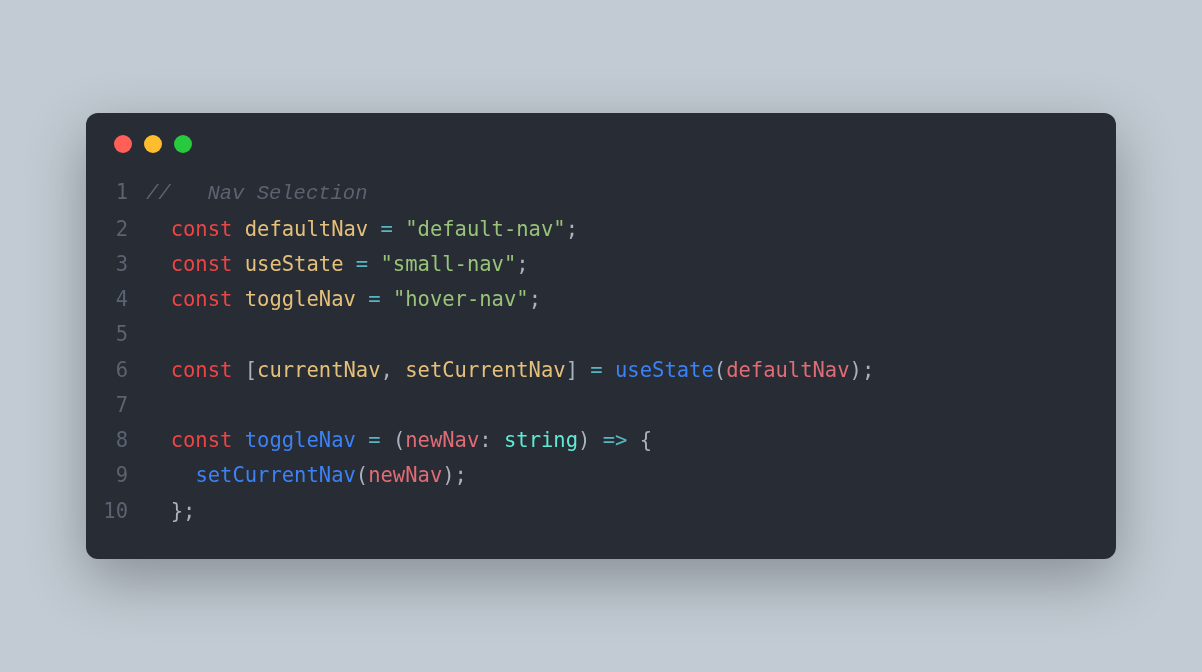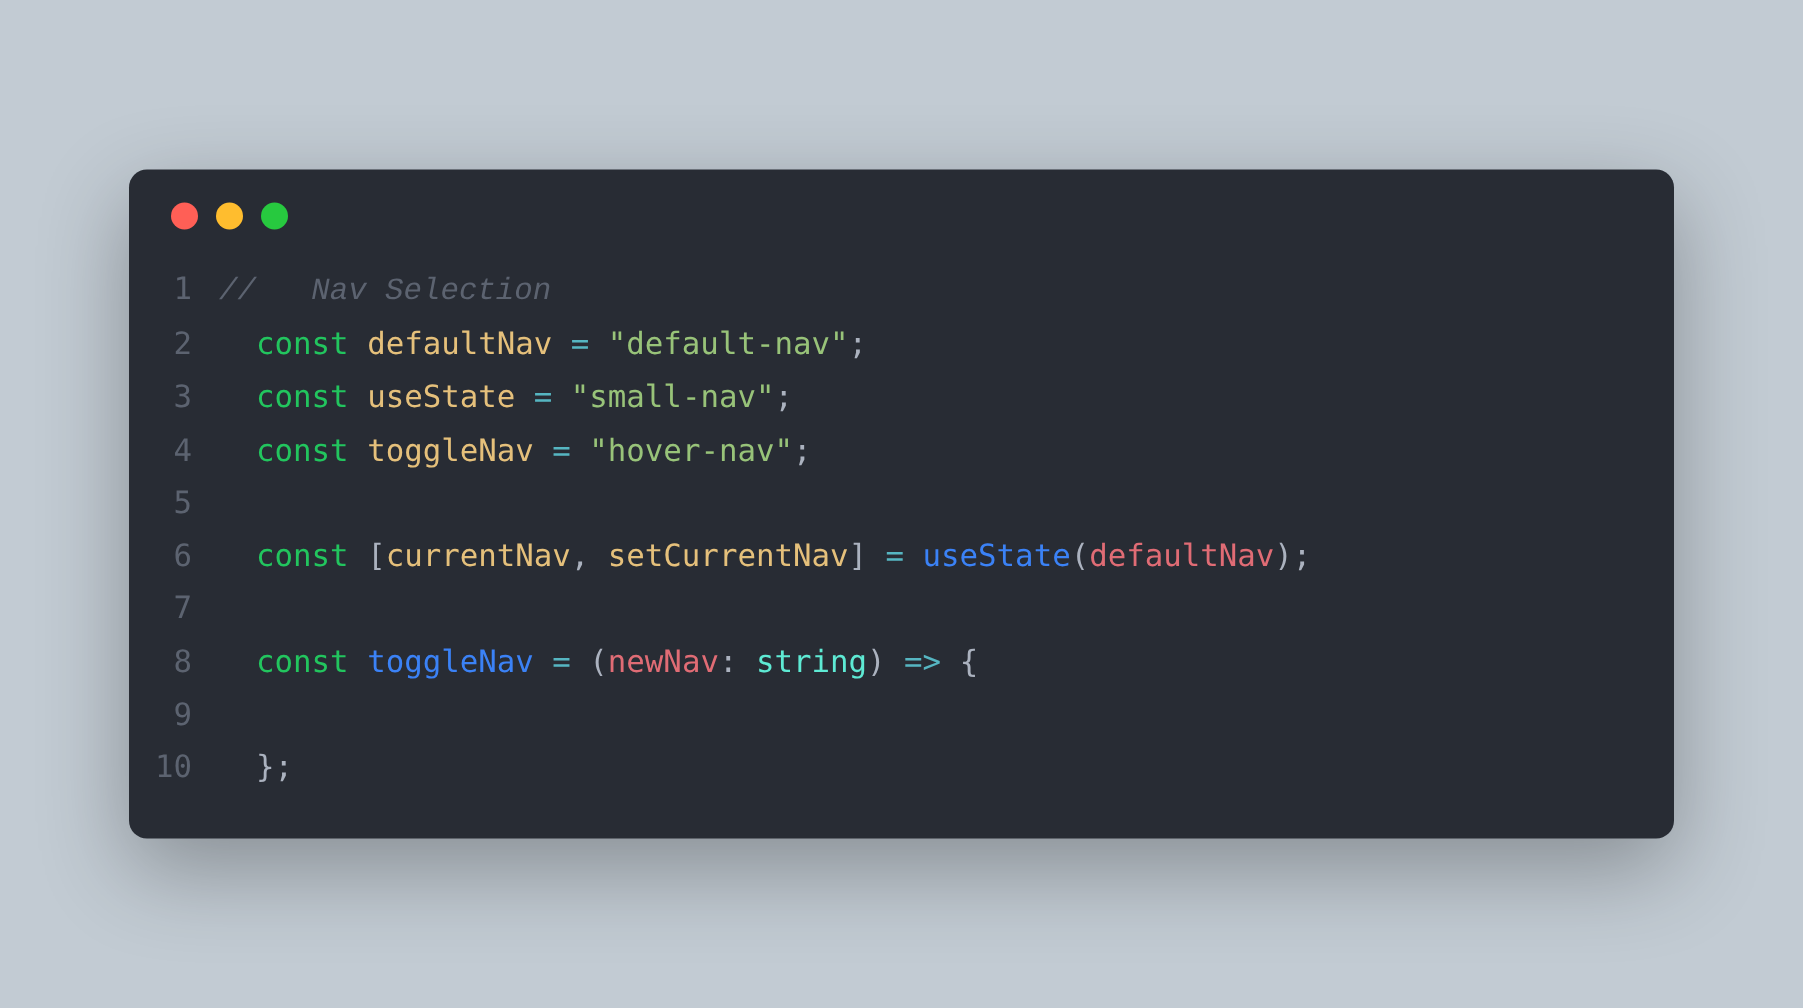--- a/index.html
+++ b/index.html
@@ -52,21 +52,21 @@
       width: 50px;
       text-align: right;
       padding-right: 18px;
       user-select: none;
       flex-shrink: 0;
     }
     .code {
       color: #abb2bf;
     }
     .tk-comment { color: #5c6370; font-style: italic; font-family: Liberation Mono, monospace; }
-    .tk-keyword { color: #22c55e; }
+    .tk-keyword { color: #ef4444; }
     .tk-var { color: #e5c07b; }
     .tk-var2 { color: #e06c75; }
     .tk-op { color: #56b6c2; }
     .tk-string { color: #98c379; }
     .tk-punct { color: #abb2bf; }
     .tk-func { color: #3b82f6; }
     .tk-param { color: #e06c75; }
     .tk-type { color: #5eead4; }
     .tk-default { color: #abb2bf; }
   </style>
@@ -81,16 +81,16 @@
   </div>
   <div class="code-area" id="code-area">
   <div class="line"><span class="lineno">1</span><span class="code"><span class="tk-comment">//   Nav Selection</span></span></div>
       <div class="line"><span class="lineno">2</span><span class="code"><span class="tk-default">  </span><span class="tk-keyword">const</span><span class="tk-default"> </span><span class="tk-var">defaultNav</span><span class="tk-default"> </span><span class="tk-op">=</span><span class="tk-default"> </span><span class="tk-string">"default-nav"</span><span class="tk-punct">;</span></span></div>
       <div class="line"><span class="lineno">3</span><span class="code"><span class="tk-default">  </span><span class="tk-keyword">const</span><span class="tk-default"> </span><span class="tk-var">useState</span><span class="tk-default"> </span><span class="tk-op">=</span><span class="tk-default"> </span><span class="tk-string">"small-nav"</span><span class="tk-punct">;</span></span></div>
       <div class="line"><span class="lineno">4</span><span class="code"><span class="tk-default">  </span><span class="tk-keyword">const</span><span class="tk-default"> </span><span class="tk-var">toggleNav</span><span class="tk-default"> </span><span class="tk-op">=</span><span class="tk-default"> </span><span class="tk-string">"hover-nav"</span><span class="tk-punct">;</span></span></div>
       <div class="line"><span class="lineno">5</span><span class="code"> </span></div>
       <div class="line"><span class="lineno">6</span><span class="code"><span class="tk-default">  </span><span class="tk-keyword">const</span><span class="tk-default"> </span><span class="tk-punct">[</span><span class="tk-var">currentNav</span><span class="tk-punct">, </span><span class="tk-var">setCurrentNav</span><span class="tk-punct">]</span><span class="tk-default"> </span><span class="tk-op">=</span><span class="tk-default"> </span><span class="tk-func">useState</span><span class="tk-punct">(</span><span class="tk-var2">defaultNav</span><span class="tk-punct">);</span></span></div>
       <div class="line"><span class="lineno">7</span><span class="code"> </span></div>
       <div class="line"><span class="lineno">8</span><span class="code"><span class="tk-default">  </span><span class="tk-keyword">const</span><span class="tk-default"> </span><span class="tk-func">toggleNav</span><span class="tk-default"> </span><span class="tk-op">=</span><span class="tk-default"> </span><span class="tk-punct">(</span><span class="tk-param">newNav</span><span class="tk-punct">: </span><span class="tk-type">string</span><span class="tk-punct">)</span><span class="tk-default"> </span><span class="tk-op">=&gt;</span><span class="tk-default"> </span><span class="tk-punct">{</span></span></div>
-      <div class="line"><span class="lineno">9</span></div>
+      <div class="line"><span class="lineno">9</span><span class="code"><span class="tk-default">    </span><span class="tk-func">setCurrentNav</span><span class="tk-punct">(</span><span class="tk-var2">newNav</span><span class="tk-punct">);</span></span></div>
       <div class="line"><span class="lineno">10</span><span class="code"><span class="tk-default">  </span><span class="tk-punct">};</span></span></div>
     </div>
 </div>
 
 </body></html>

